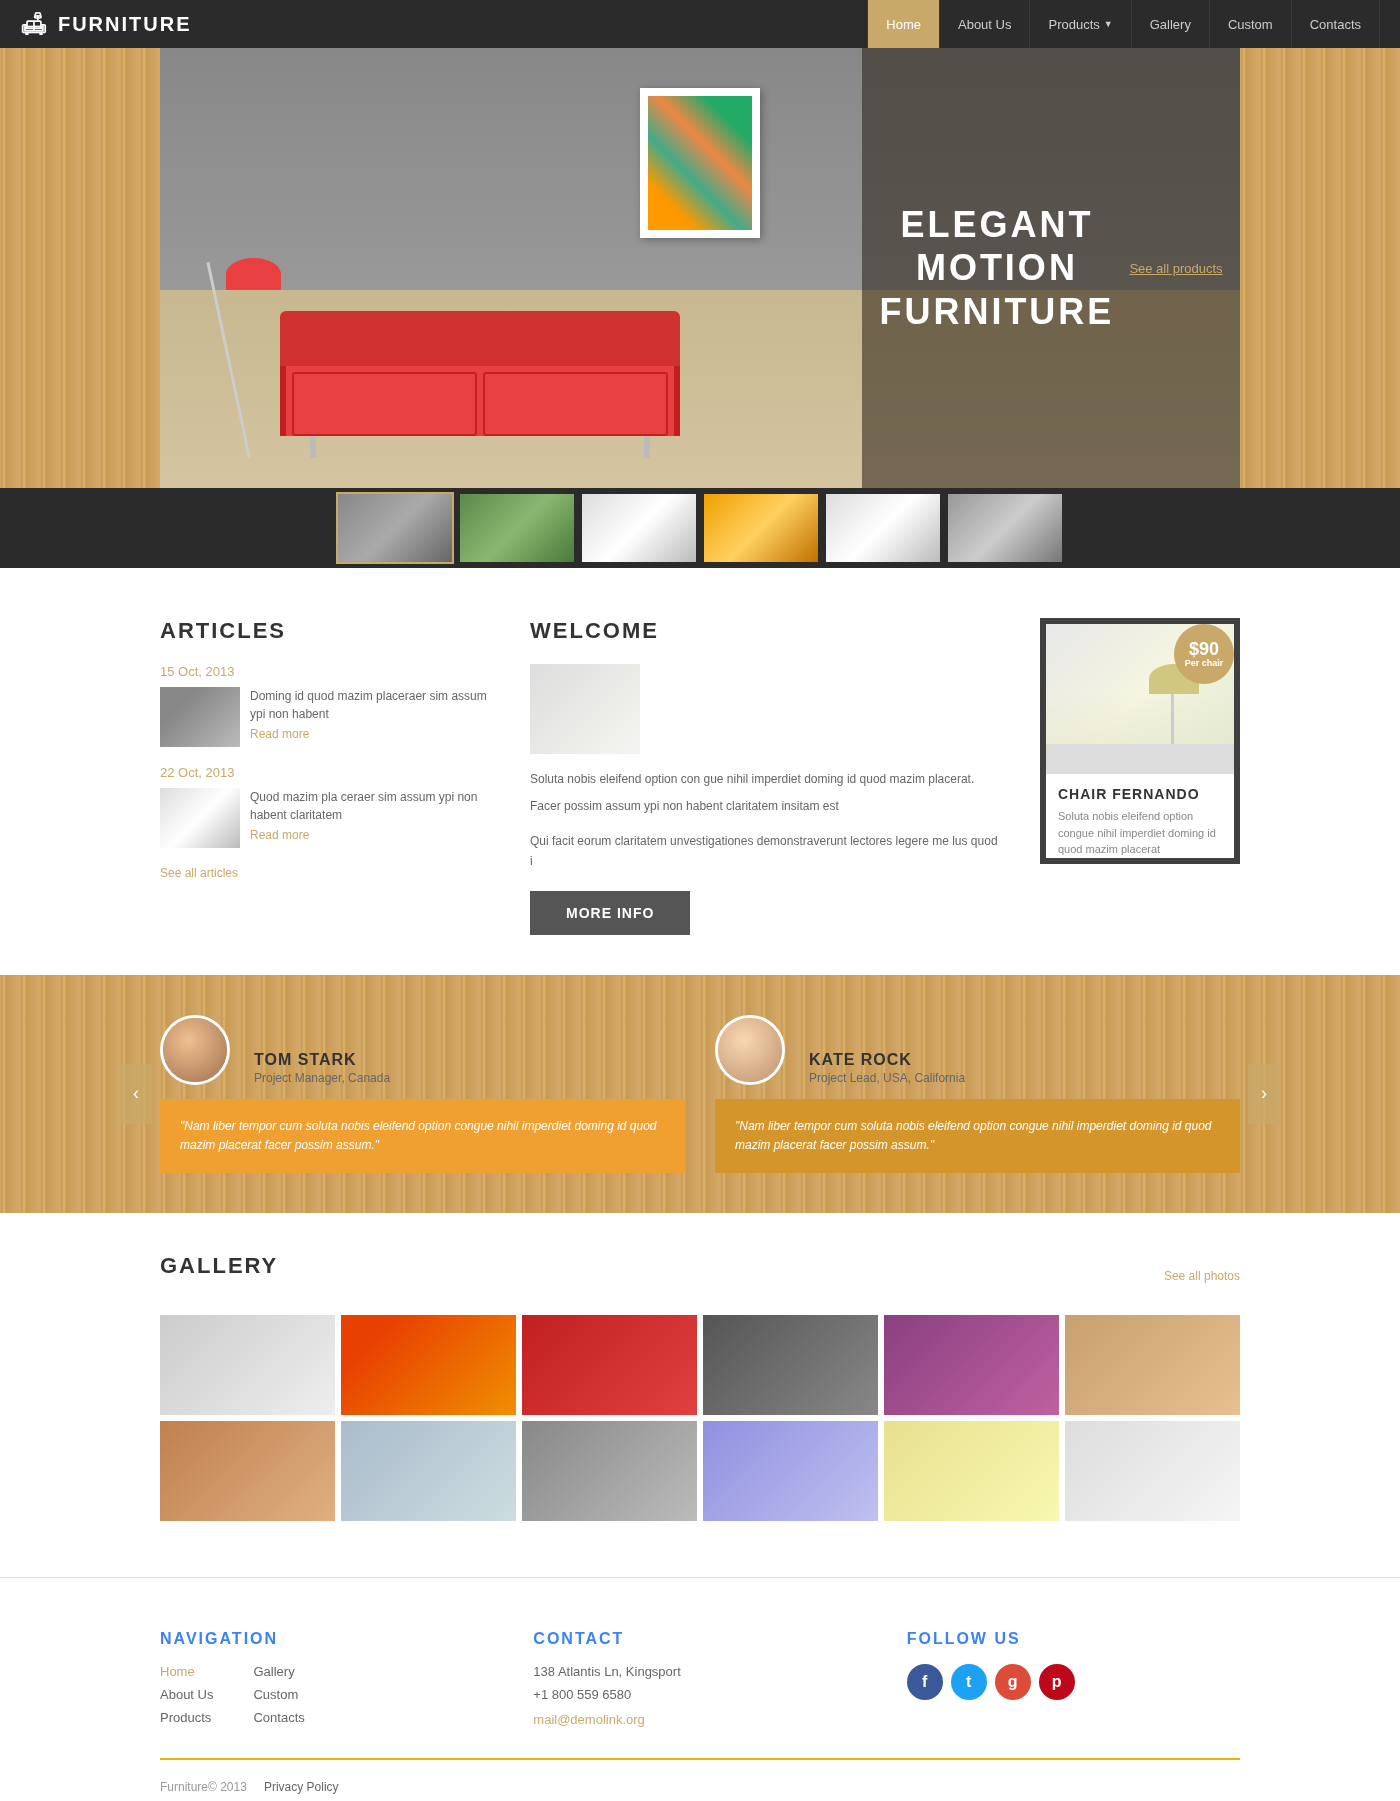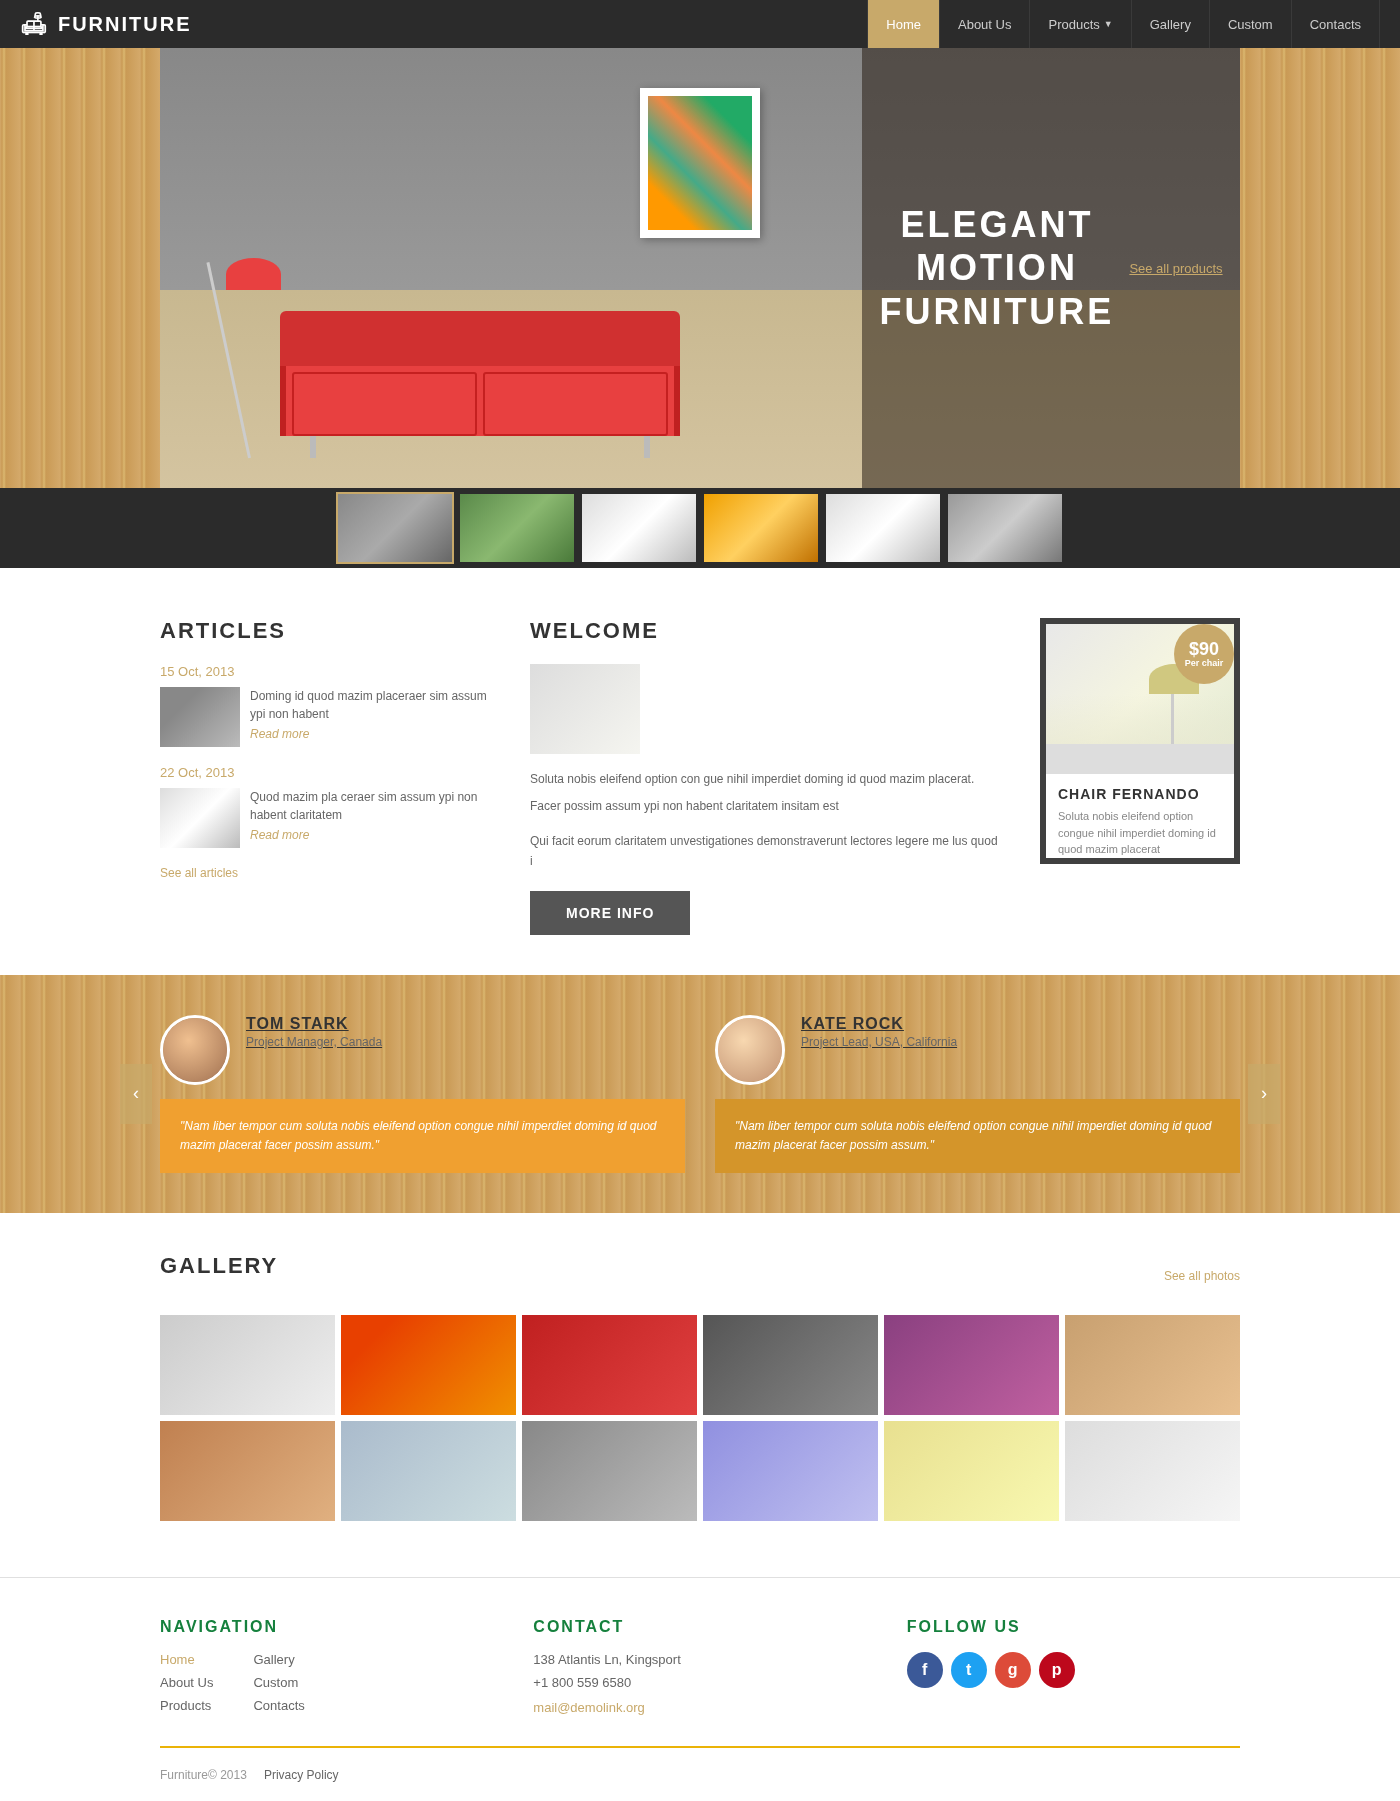--- a/index.html
+++ b/index.html
@@ -177,21 +177,21 @@
     .article-thumb {
       width: 80px;
       height: 60px;
       flex-shrink: 0;
       background: #999;
       overflow: hidden;
     }
     .article-thumb-1 { background: linear-gradient(135deg, #888 30%, #bbb 100%); }
     .article-thumb-2 { background: linear-gradient(135deg, #ddd 0%, #fff 50%, #bbb 100%); }
     .article-text { font-size: 12px; color: #666; line-height: 1.5; }
-    .read-more { color: #c8a96a; font-size: 12px; text-decoration: none; display: block; margin-top: 4px; font-style: italic; }
+    .read-more { color: #c8a96a; font-size: 12px; text-decoration: none; display: block; margin-top: 4px; }
     .see-all-articles { color: #c8a96a; font-size: 12px; text-decoration: none; display: block; margin-top: 16px; }
 
     
     .welcome-col { flex: 1; }
     .welcome-inner { display: flex; gap: 16px; margin-bottom: 16px; flex-direction: column; }
     .welcome-thumb {
       width: 110px;
       height: 90px;
       flex-shrink: 0;
       background: linear-gradient(135deg, #ddd 0%, #fff 100%);
@@ -258,24 +258,23 @@
       padding: 40px 160px;
       position: relative;
     }
     .testimonials-inner {
       display: flex;
       gap: 30px;
     }
     .testimonial-item { flex: 1; }
     .testimonial-header {
       display: flex;
-      align-items: flex-start;
-      gap: 16px;
+      align-items: flex-end;
+      gap: 24px;
       margin-bottom: 14px;
-      text-decoration: underline;
     }
     .testimonial-avatar {
       width: 70px;
       height: 70px;
       border-radius: 50%;
       overflow: hidden;
       border: 3px solid #fff;
     }
     .avatar-1 { background: linear-gradient(135deg, #c8a070 0%, #a07050 100%); }
     .avatar-2 { background: linear-gradient(135deg, #e8c090 0%, #c09060 100%); }
@@ -359,22 +358,23 @@
       display: flex;
       gap: 40px;
       margin-bottom: 30px;
     }
     .footer-col { flex: 1; }
     .footer-title {
       font-size: 16px;
       font-weight: bold;
       letter-spacing: 2px;
       text-transform: uppercase;
-      color: #15803d;
+      color: #3b82f6;
       margin-bottom: 16px;
+      margin-top: 12px;
     }
     .footer-links { display: flex; gap: 40px; }
     .footer-link-col { display: flex; flex-direction: column; gap: 8px; }
     .footer-link {
       font-size: 13px;
       color: #666;
       text-decoration: none;
     }
     .footer-link.active { color: #c8a96a; }
     .contact-item { font-size: 13px; color: #666; margin-bottom: 8px; }

